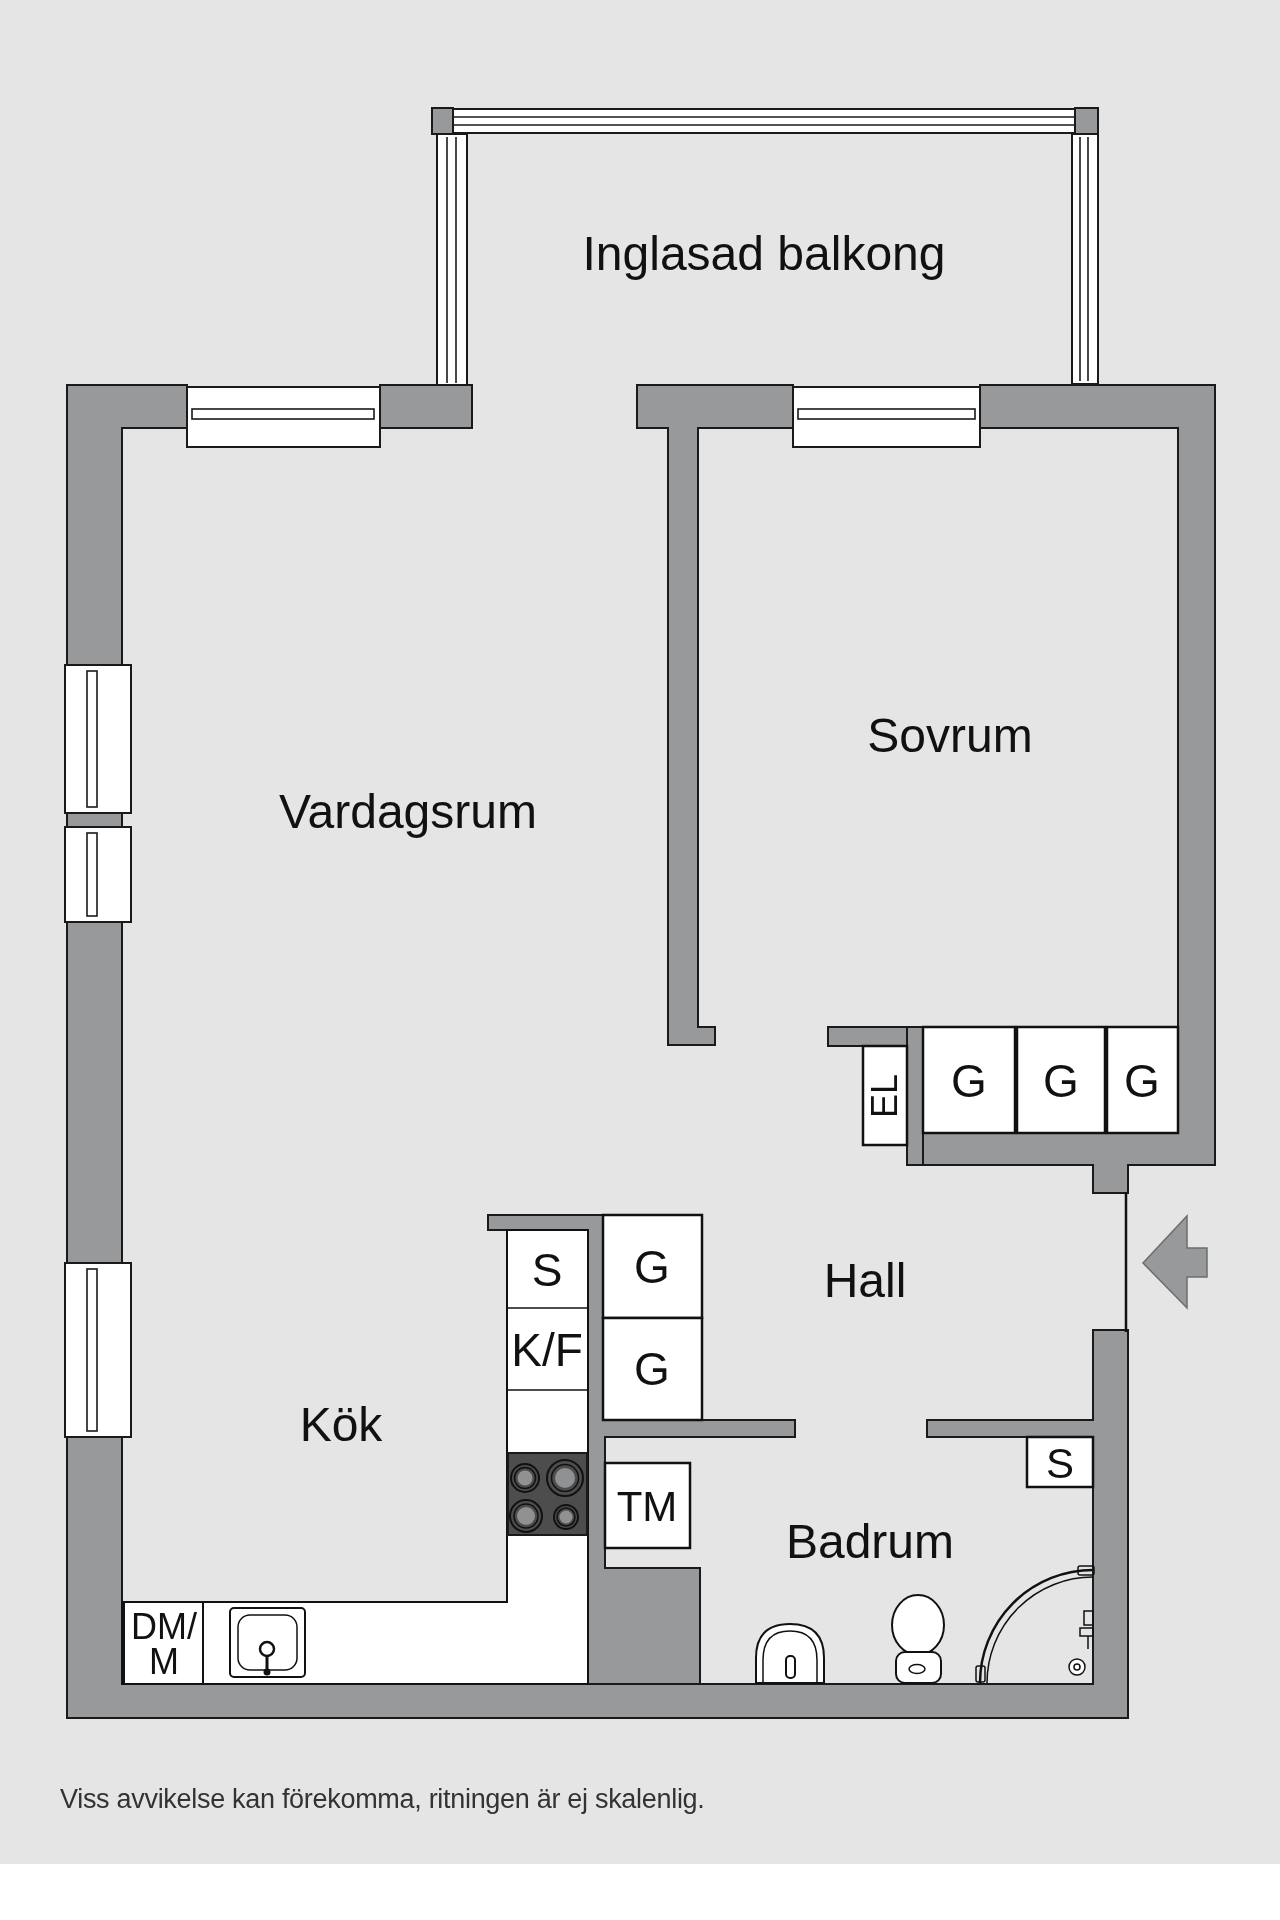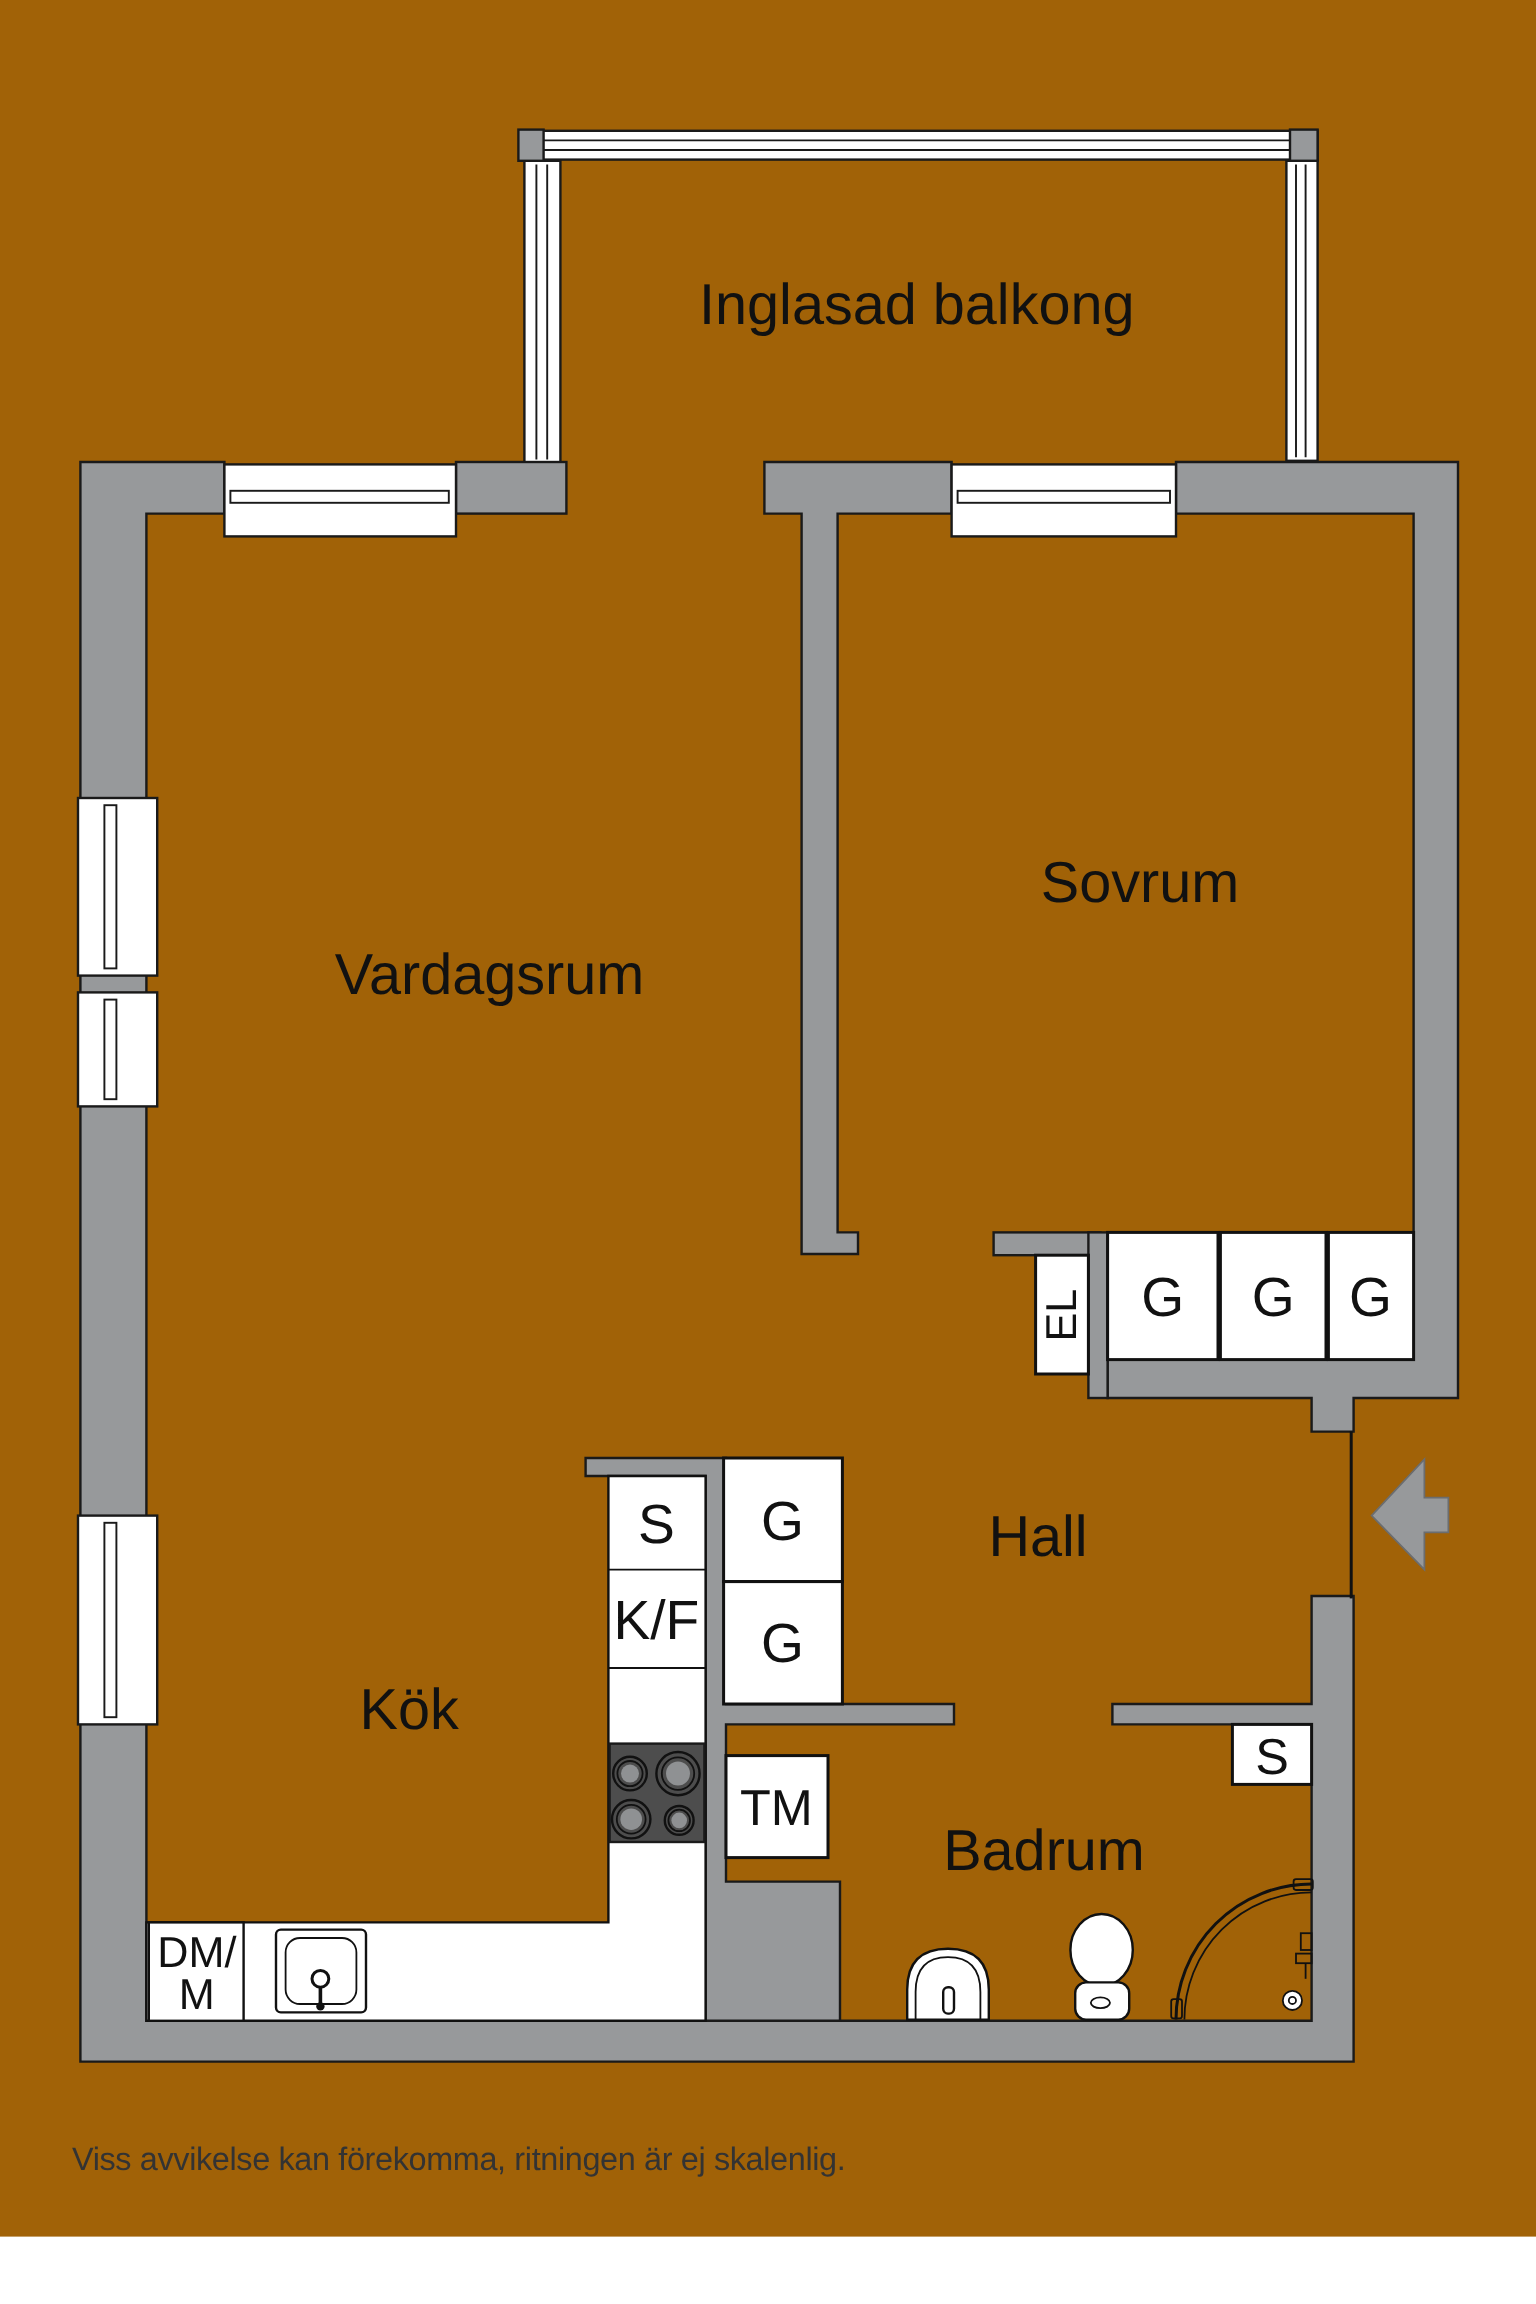--- a/index.html
+++ b/index.html
@@ -1,16 +1,16 @@
 <!DOCTYPE html>
 <html><head>
 <meta charset="utf-8">
 <style>
   html,body{margin:0;padding:0;background:#ffffff;}
-  .stage{position:relative;width:1280px;height:1864px;background:#a16207;overflow:hidden;}
+  .stage{position:relative;width:1280px;height:1864px;background:#e5e5e5;overflow:hidden;}
   svg{position:absolute;left:0;top:0;}
   .wall{stroke:#1a1a1a;stroke-width:2;}
   .glaze{fill:#ffffff;stroke:#1a1a1a;stroke-width:2;}
   .glzline{stroke:#1a1a1a;stroke-width:1.6;}
   .win{fill:#ffffff;stroke:#1a1a1a;stroke-width:2;}
   .glass{fill:#ffffff;stroke:#1a1a1a;stroke-width:1.6;}
   .box{fill:#ffffff;stroke:#111111;stroke-width:2.5;}
   .fix{fill:#ffffff;stroke:#111111;stroke-width:2;}
   .fixthin{fill:none;stroke:#111111;stroke-width:1.5;}
   text{font-family:"Liberation Sans","DejaVu Sans",sans-serif;fill:#111111;}

